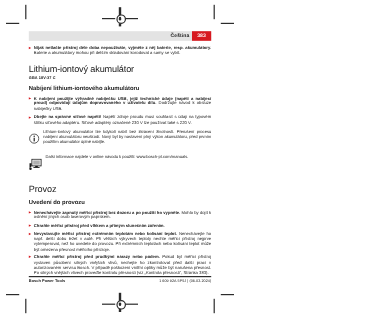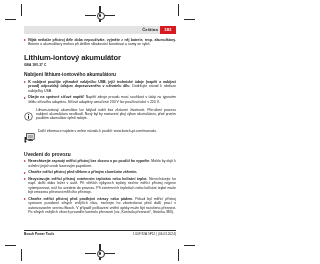--- a/index.html
+++ b/index.html
@@ -56,21 +56,21 @@
   .bl{display:flex;gap:2.2px;margin-bottom:2.4px;align-items:flex-start;}
   .bl .mk{
     flex:0 0 auto;margin-top:1.1px;width:0;height:0;
     border-left:2.1px solid #d71920;
     border-top:1.5px solid transparent;border-bottom:1.5px solid transparent;
   }
   .bl .tx{font-size:3.5px;line-height:4.35px;text-align:justify;}
   .bl .tx b{font-weight:700;}
 
   h2.sec{
-    font-size:7.6px;font-weight:700;letter-spacing:-.12px;
+    font-size:7.6px;font-weight:400;letter-spacing:-.12px;
     margin:7px 0 1.2px 0;line-height:8.4px;
   }
   .typecode{font-size:3.2px;font-weight:700;letter-spacing:.1px;margin:0 0 5px 0;color:#1a1a1a;}
   h3.sub{font-size:4.9px;font-weight:700;margin:5px 0 2.2px 0;line-height:5.6px;}
 
   
   .notice{display:flex;gap:3px;margin:3.2px 0;align-items:flex-start;}
   .notice .ntx{font-size:3.4px;line-height:4.25px;text-align:justify;padding-top:.6px;}
   .ic{flex:0 0 auto;}
 
@@ -157,20 +157,21 @@
           <rect x="8.6" y="4" width="13.2" height="8.6" fill="#1a1a1a" opacity=".35"></rect>
           <rect x="12.6" y="15" width="5.2" height="2.4" fill="#1a1a1a"></rect>
           <rect x="9" y="17.4" width="12.4" height="1.8" fill="#1a1a1a"></rect>
           <path d="M1.2 9.5 h4.2 v5.4 a3.6 3.6 0 0 1 -3.6 3.6 h-.6 z" fill="#1a1a1a"></path>
           <circle cx="3.2" cy="20.6" r="2.5" fill="#1a1a1a"></circle>
         </svg>
       </span>
       <span class="ntx">Další informace najdete v online návodu k použití: www.bosch-pt.com/manuals.</span>
     </div>
 
+    <h2 class="sec">Provoz</h2>
     <h3 class="sub">Uvedení do provozu</h3>
 
     <div class="bl">
       <span class="mk"></span>
       <span class="tx"><b>Nenechávejte zapnutý měřicí přístroj bez dozoru a po použití ho vypněte.</b><span> Mohlo by dojít k oslnění jiných osob laserovým paprskem.</span></span>
     </div>
     <div class="bl">
       <span class="mk"></span>
       <span class="tx"><b>Chraňte měřicí přístroj před vlhkem a přímým slunečním zářením.</b><span></span></span>
     </div>

